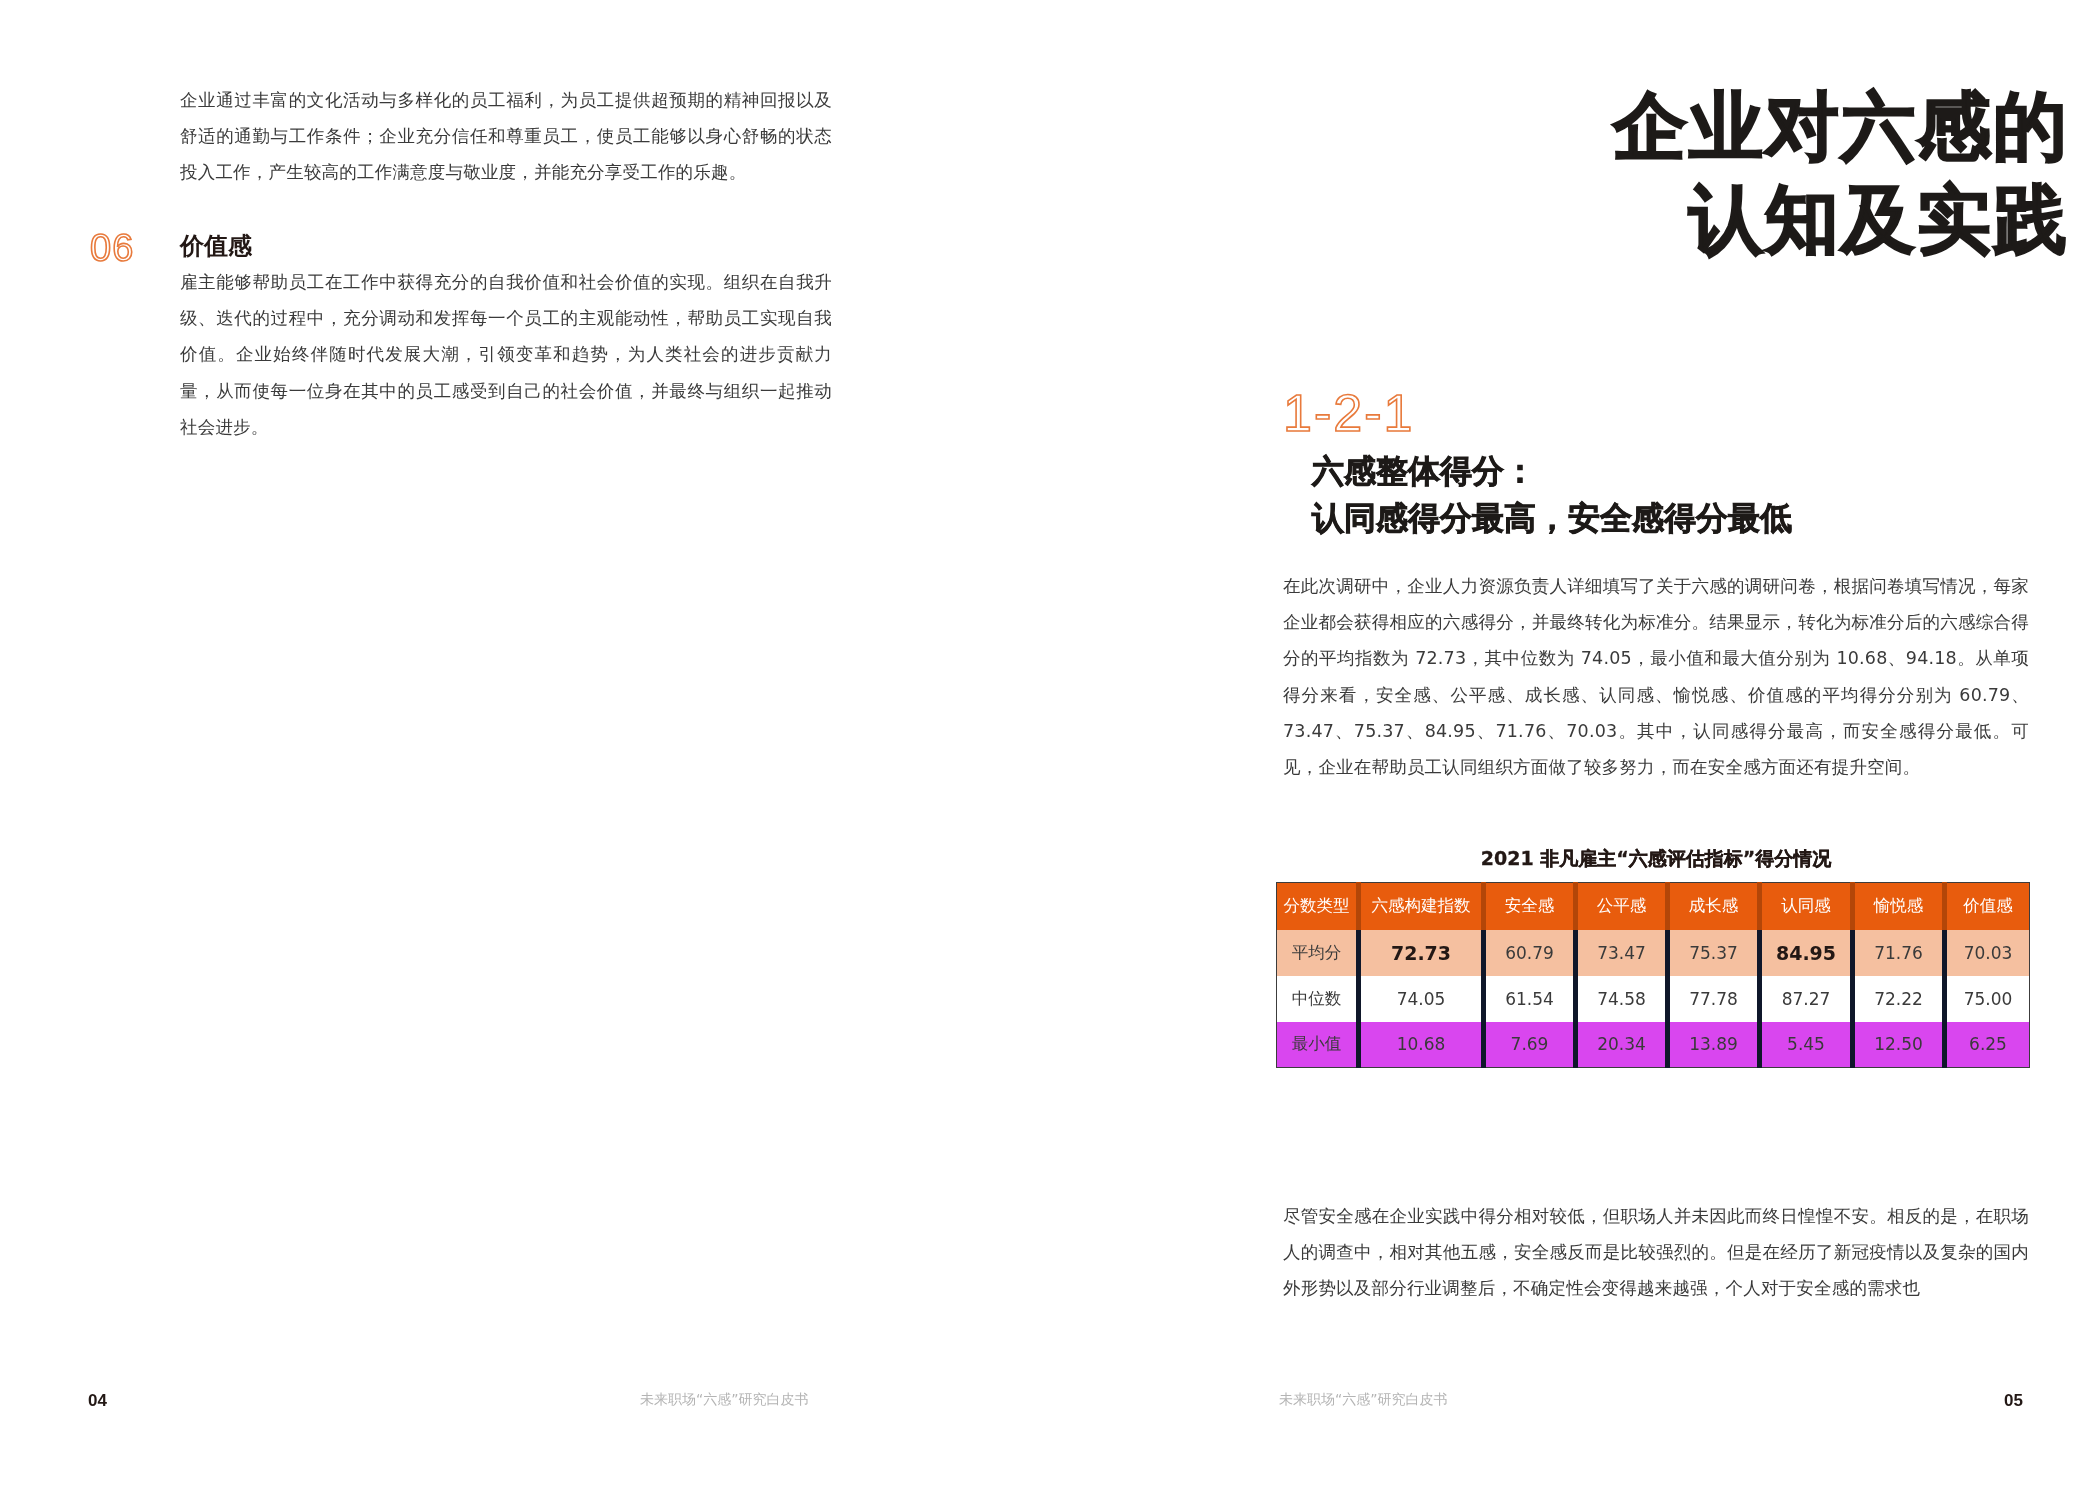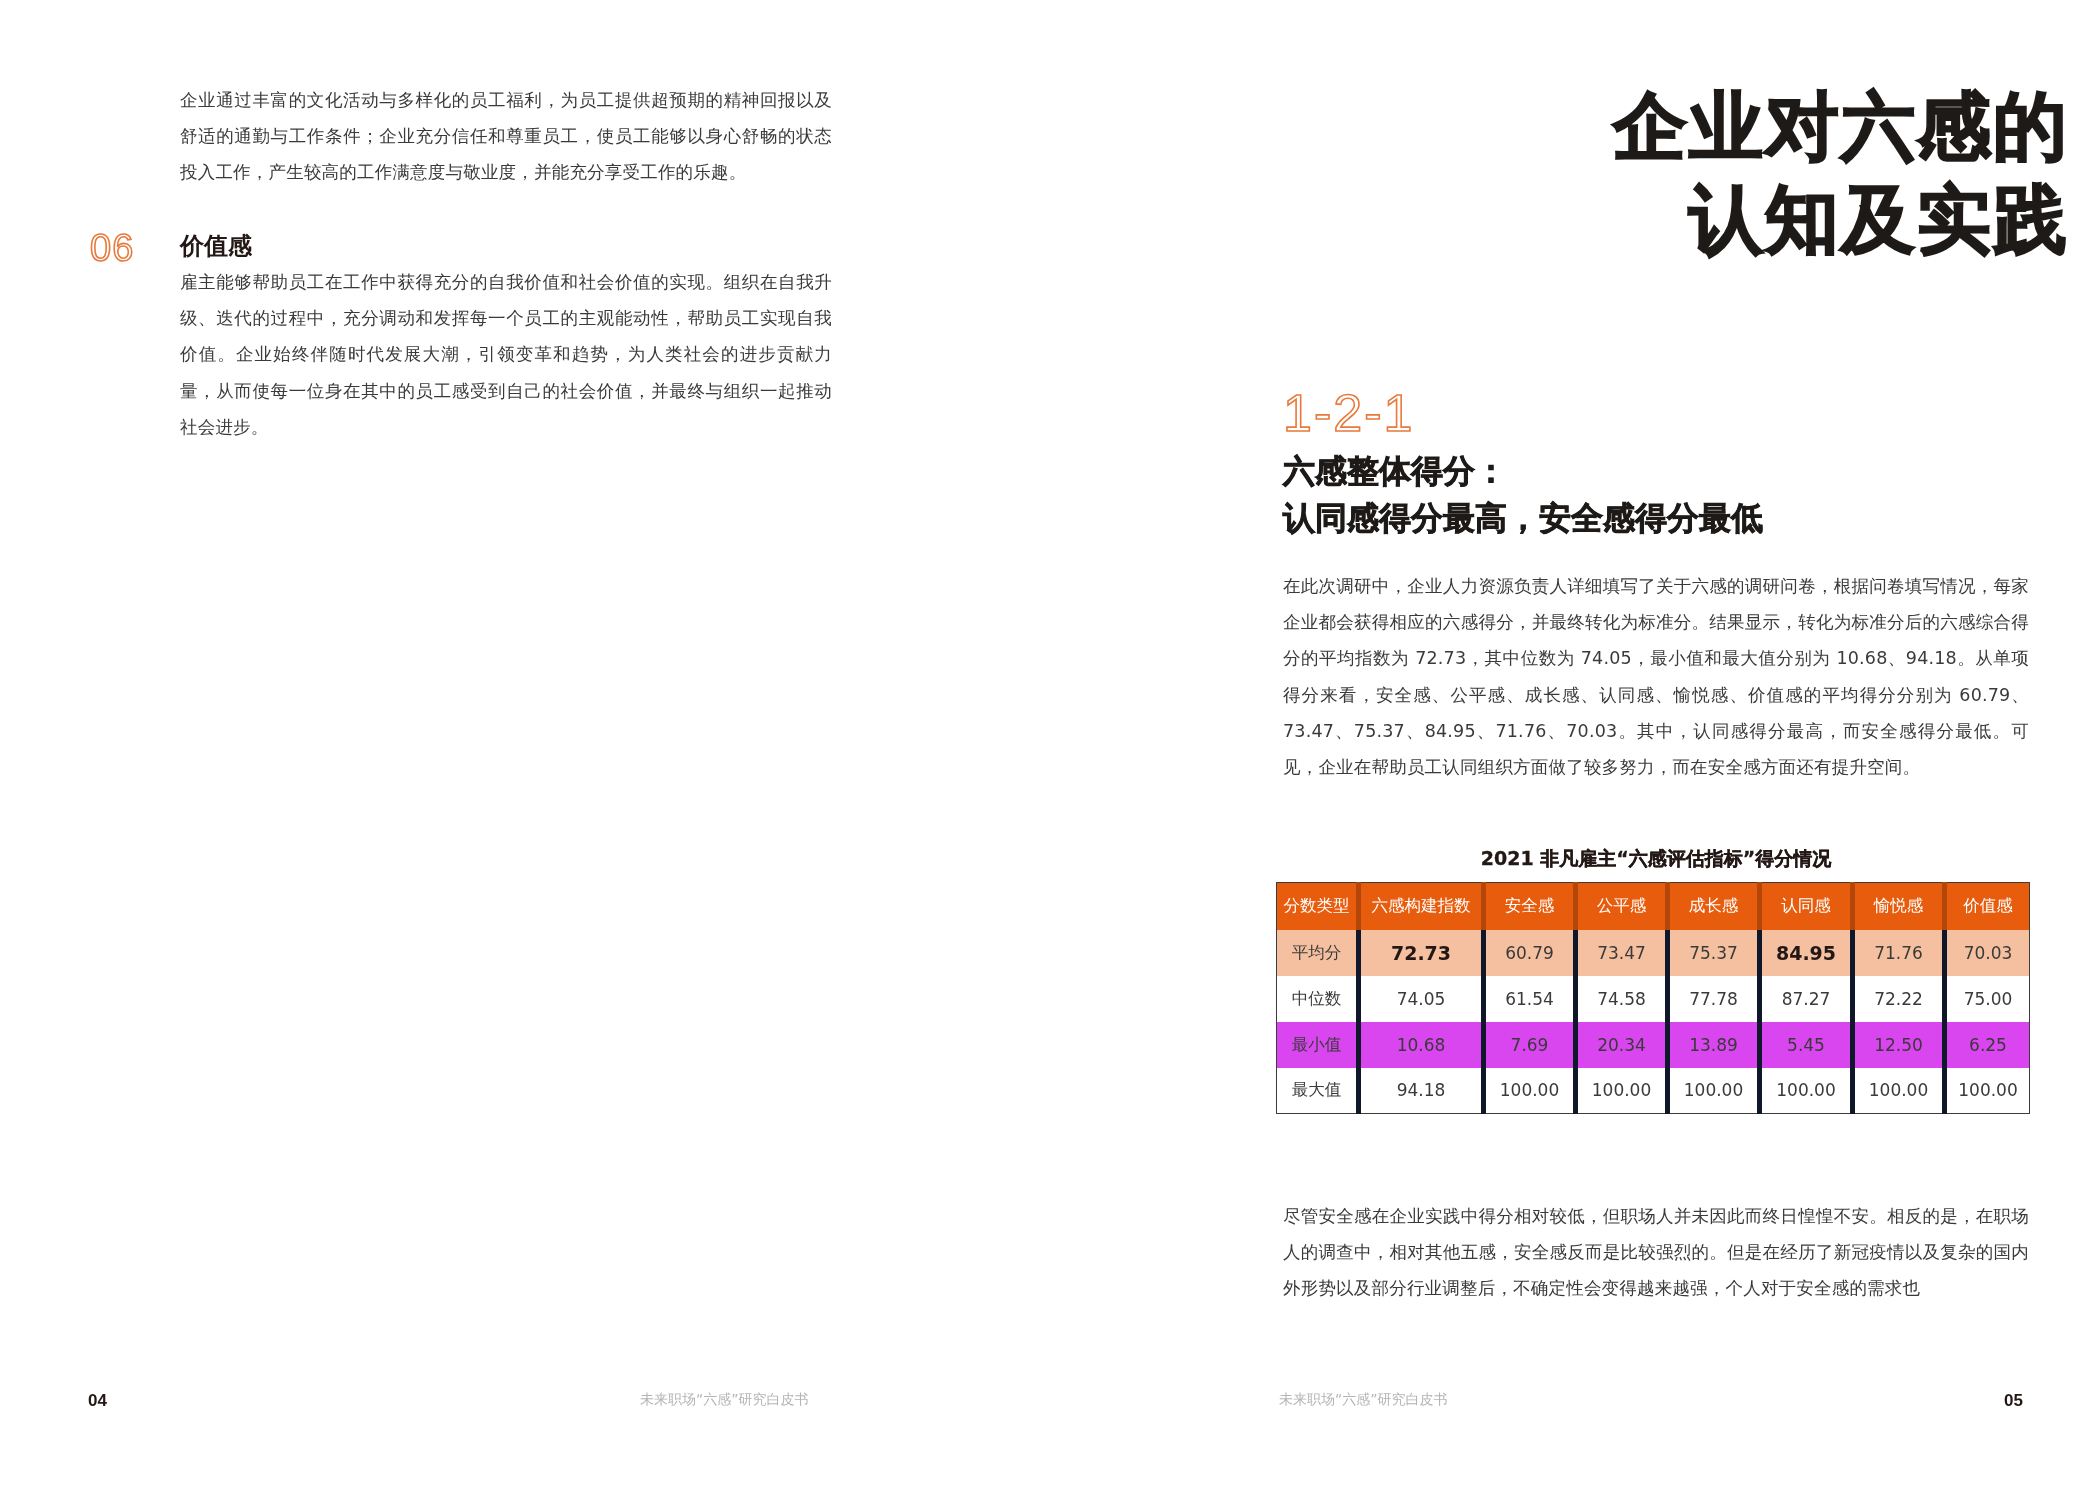--- a/index.html
+++ b/index.html
@@ -69,21 +69,21 @@
   }
   .sub-title {
     position: absolute;
     left: 217px; top: 448px;
     font-size: 32px;
     font-weight: 700;
     line-height: 47px;
     color: #1d1a18;
     -webkit-text-stroke: 0.8px #1d1a18;
   }
-  .sub-title span { display: block; }
+  .sub-title span { display: block; margin-left: 29px; }
 
   .analysis-para { left: 217px; top: 568px; width: 746px; }
 
   .table-caption {
     position: absolute;
     left: 217px; top: 846px;
     width: 746px;
     text-align: center;
     font-size: 19px;
     font-weight: 700;
@@ -229,30 +229,20 @@
       <tr class="row-min">
         <td class="label">最小值</td>
         <td>10.68</td>
         <td>7.69</td>
         <td>20.34</td>
         <td>13.89</td>
         <td>5.45</td>
         <td>12.50</td>
         <td>6.25</td>
       </tr>
-      <tr class="row-max">
-        <td class="label">最大值</td>
-        <td>94.18</td>
-        <td>100.00</td>
-        <td>100.00</td>
-        <td>100.00</td>
-        <td>100.00</td>
-        <td>100.00</td>
-        <td>100.00</td>
-      </tr>
     </tbody>
   </table>
 
 
   <p class="body-text followup-para">尽管安全感在企业实践中得分相对较低，但职场人并未因此而终日惶惶不安。相反的是，在职场人的调查中，相对其他五感，安全感反而是比较强烈的。但是在经历了新冠疫情以及复杂的国内外形势以及部分行业调整后，不确定性会变得越来越强，个人对于安全感的需求也</p>
 
   <div class="footer-title">未来职场“六感”研究白皮书</div>
   <div class="footer-pagenum">05</div>
 </div>
 

